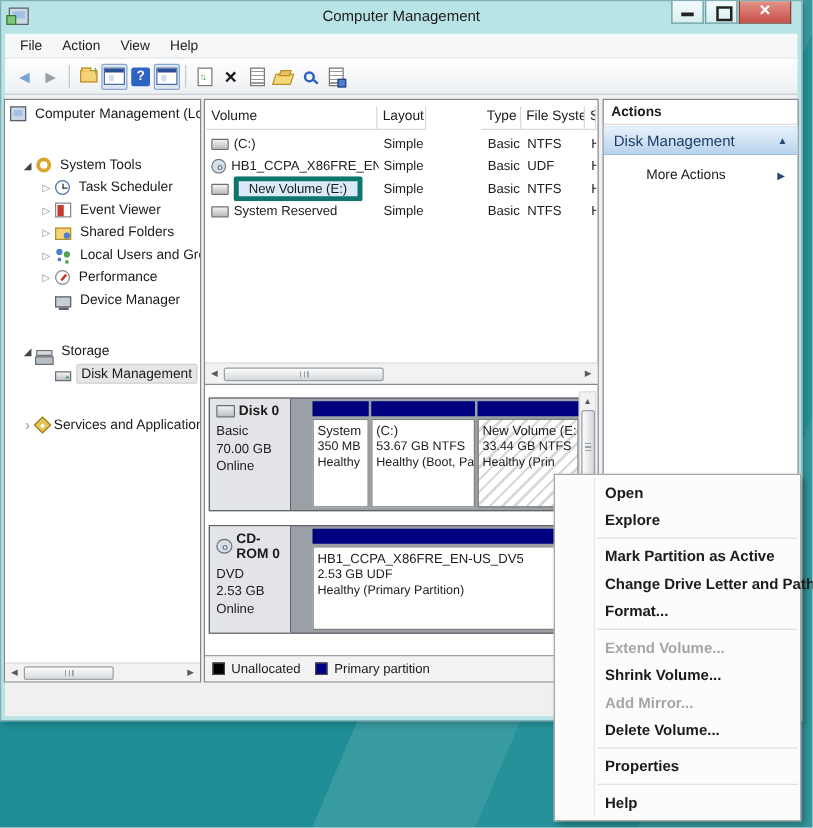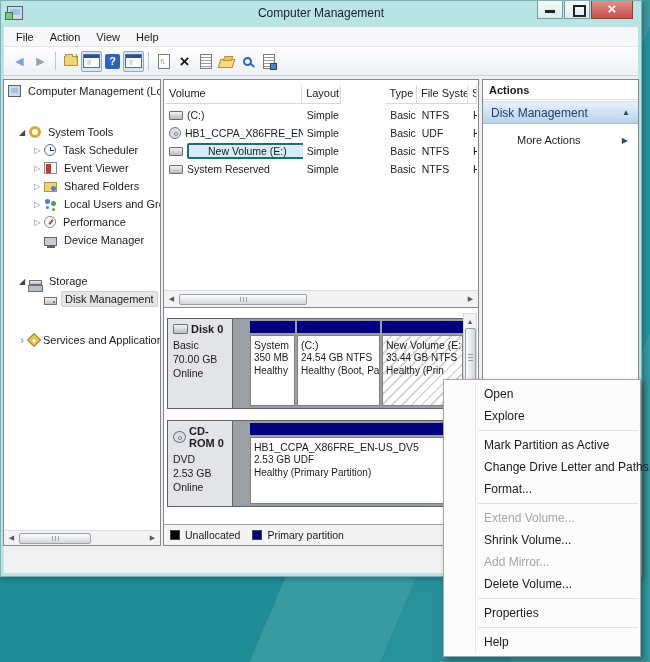--- a/index.html
+++ b/index.html
@@ -120,21 +120,21 @@
 
   
   .vl-header { position:absolute; left:1px; right:1px; top:5px; height:19px; display:flex; background:#fff; }
   .vl-hcell { border-right:1px solid #d9d9d9; border-bottom:1px solid #d9d9d9; padding:2px 4px; white-space:nowrap; overflow:hidden; cursor:pointer; }
   .vrow { position:absolute; left:1px; right:1px; height:18px; display:flex; align-items:center; }
   .vcell { padding:0 4px; white-space:nowrap; overflow:hidden; font-size:10.5px; display:flex; align-items:center; }
   .c-name { width:140px; } .c-layout { width:40px; } .c-type { width:32px;margin-left:44px; } .c-fs { width:52px; } .c-sta { flex:1; }
   .vol-drive { width:14px; height:9px; flex:none; margin-right:4px; background:linear-gradient(#f4f4f4,#b9b9b9); border:1px solid #6e6e6e; border-radius:1px; }
   .vol-cd { width:12px; height:12px; flex:none; margin-right:4px; border-radius:50%; background:#d7dee6; border:1px solid #6e7a88; position:relative; }
   .vol-cd::after { content:""; position:absolute; left:4px; top:4px; width:2px; height:2px; background:#fff; border:1px solid #6e7a88; border-radius:50%; }
-  .vrow.selected .name-text { background:#dbeaf9; border:2px solid #0f766e; border-radius:2px; padding:0 19px; }
+  .vrow.selected .name-text { background:#dbeaf9; border:4px solid #0f766e; border-radius:2px; padding:0 8px; }
 
   .center-divider { position:absolute; left:0; right:0; top:227px; height:1px; background:#828790; }
 
   
   .disk-row { position:absolute; left:3px; border:1px solid #5f6368; background:#9aa0a6; }
   .disk-label { position:absolute; left:0; top:0; bottom:0; width:65px; background:#e2e4e7; border-right:1px solid #5f6368; padding:4px 5px; }
   .disk-label .dl-title { font-weight:bold; font-size:11px; display:flex; align-items:center; margin-bottom:3px; }
   .dl-icon { width:15px; height:10px; margin-right:3px; background:linear-gradient(#f2f2f2,#b9bfc6); border:1px solid #6b7077; border-radius:1px; flex:none; }
   .dl-icon.cd { width:13px; height:12px; border-radius:50%; background:#d7dee6; position:relative; }
   .dl-icon.cd::after { content:""; position:absolute; left:4px; top:4px; width:2px; height:2px; background:#fff; border:1px solid #6e7a88; border-radius:50%; }
@@ -156,21 +156,21 @@
   .ap-group { position:absolute; left:0; right:0; top:21px; height:23px;
     background:linear-gradient(#e7f1fb,#b7d3ec); border-top:1px solid #cfe1f2; border-bottom:1px solid #9fbedd;
     display:flex; align-items:center; padding:0 8px; color:#1e3c67; font-size:12px; cursor:pointer; }
   .ap-group .grow { flex:1; }
   .ap-caret { font-size:8px; color:#27496f; }
   .ap-item { position:absolute; left:0; right:0; top:50px; height:20px; display:flex; align-items:center; padding:0 10px 0 34px; cursor:pointer; }
   .ap-item .grow { flex:1; }
 
   
   .ctx-menu { position:absolute; left:443px; top:379px; width:198px; padding:3px 0;
-    background:#fcfcfc; border:1px solid #a6a6a6; box-shadow:3px 3px 6px rgba(0,0,0,.35); z-index:50; }
+    background:#fcfcfc; border:1px solid #a6a6a6; box-shadow:3px 3px 6px rgba(0,0,0,.35); z-index:50;font-weight:bold; }
   .ctx-menu::before { content:""; position:absolute; left:31px; top:3px; bottom:3px; width:1px; background:#e4e4e4; }
   .ctx-item { height:22px; line-height:22px; padding-left:40px; font-size:12px; white-space:nowrap; cursor:pointer; }
   .ctx-item.disabled { color:#a6a6a6; cursor:default; }
   .ctx-sep { height:1px; background:#e0e0e0; margin:3px 2px 3px 34px; }
 </style>
 </head>
 <body>
 
 <div class="window">
 
@@ -379,21 +379,21 @@
           <div class="part-body">
             <div class="pt-title">System</div>
             <div class="pt-line">350 MB</div>
             <div class="pt-line">Healthy</div>
           </div>
         </div>
         <div class="part" style="left:49px; width:83px;">
           <div class="part-band"></div>
           <div class="part-body">
             <div class="pt-title">(C:)</div>
-            <div class="pt-line">24.54 GB NTFS</div>
+            <div class="pt-line">53.67 GB NTFS</div>
             <div class="pt-line">Healthy (Boot, Pa</div>
           </div>
         </div>
         <div class="part" style="left:134px; width:81px;">
           <div class="part-band"></div>
           <div class="part-body hatched">
             <div class="pt-title">New Volume (E:</div>
             <div class="pt-line">33.44 GB NTFS</div>
             <div class="pt-line">Healthy (Prin</div>
           </div>

